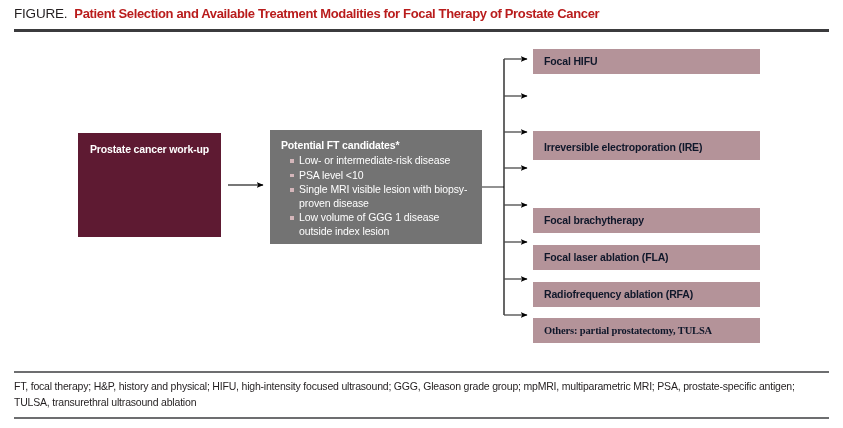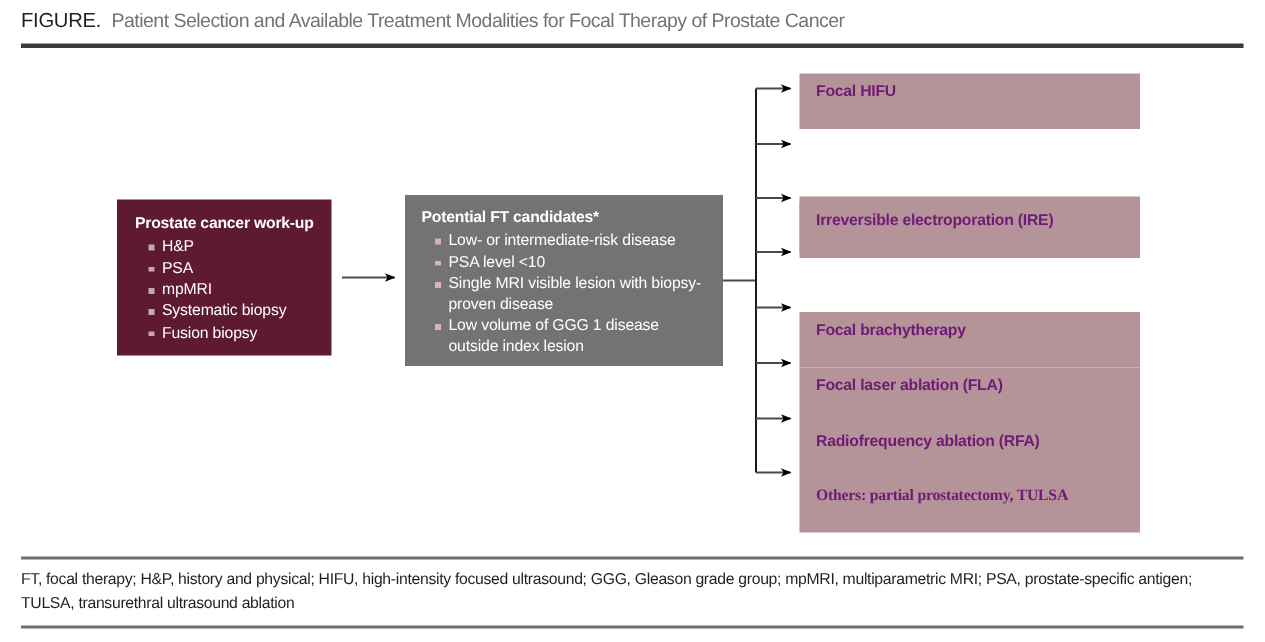--- a/index.html
+++ b/index.html
@@ -32,22 +32,22 @@
   }
   .fig-header-kicker {
     font-size: 13.5px;
     font-weight: 400;
     color: #231f20;
     letter-spacing: -0.2px;
     margin-right: 7px;
   }
   .fig-header-title {
     font-size: 13px;
-    font-weight: 400;
-    color: #737373;
+    font-weight: 700;
+    color: #b91c1c;
     letter-spacing: -0.35px;
   }
 
   .rule-top {
     position: absolute;
     left: 14px;
     top: 29px;
     width: 815px;
     height: 3px;
     background: #3b3b3d;
@@ -123,22 +123,22 @@
   .box-candidates ul.box-list > li::before {
     background: #d4b6ba;
   }
 
   
   .modality {
     position: absolute;
     left: 533px;
     width: 227px;
     background: #b49399;
-    color: #701a75;
-    padding: 6px 9px 18px 11px;
+    color: #0f172a;
+    padding: 6px 9px 6px 11px;
   }
 
   .modality-title {
     font-size: 10.5px;
     font-weight: 700;
     letter-spacing: -0.15px;
     line-height: 1.25;
   }
 
   .modality ul.box-list { padding-left: 8px; }
@@ -216,27 +216,20 @@
       <line x1="504" y1="98" x2="527" y2="98" stroke="#4a4a4a" stroke-width="1.3" marker-end="url(#arrowhead)"></line>
       <line x1="504" y1="134" x2="527" y2="134" stroke="#4a4a4a" stroke-width="1.3" marker-end="url(#arrowhead)"></line>
       <line x1="504" y1="171" x2="527" y2="171" stroke="#4a4a4a" stroke-width="1.3" marker-end="url(#arrowhead)"></line>
       <line x1="504" y1="208" x2="527" y2="208" stroke="#4a4a4a" stroke-width="1.3" marker-end="url(#arrowhead)"></line>
       <line x1="504" y1="245" x2="527" y2="245" stroke="#4a4a4a" stroke-width="1.3" marker-end="url(#arrowhead)"></line>
       <line x1="504" y1="281" x2="527" y2="281" stroke="#4a4a4a" stroke-width="1.3" marker-end="url(#arrowhead)"></line>
     </svg>
 
     <div class="box box-workup">
       <div class="box-title">Prostate cancer work-up</div>
-      <ul class="box-list">
-        <li>H&amp;P</li>
-        <li>PSA</li>
-        <li>mpMRI</li>
-        <li>Systematic biopsy</li>
-        <li>Fusion biopsy</li>
-      </ul>
     </div>
 
     <div class="box box-candidates">
       <div class="box-title">Potential FT candidates*</div>
       <ul class="box-list">
         <li>Low- or intermediate-risk disease</li>
         <li>PSA level &lt;10</li>
         <li>Single MRI visible lesion with biopsy-proven disease</li>
         <li>Low volume of GGG 1 disease outside index lesion</li>
       </ul>

